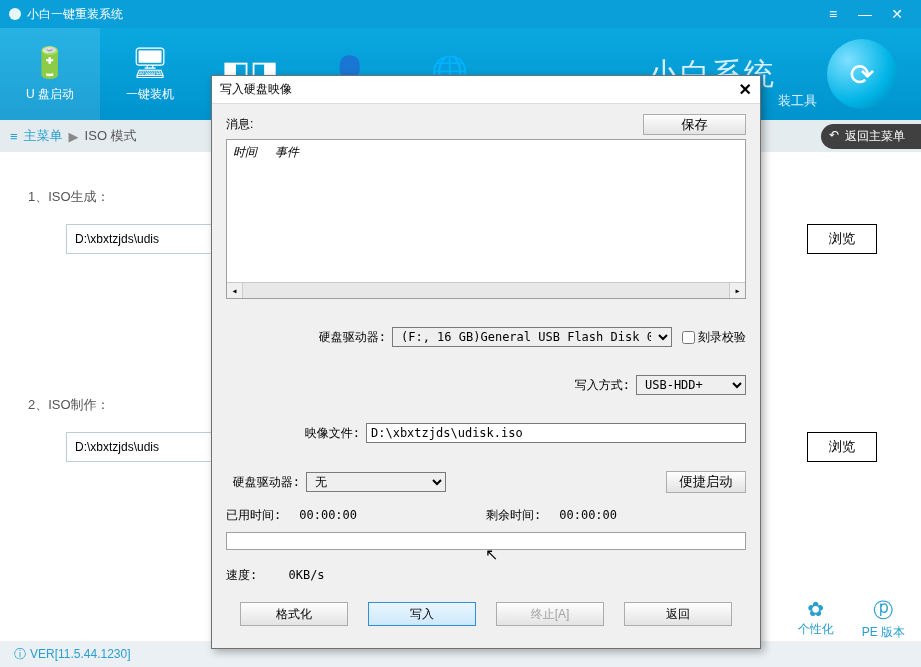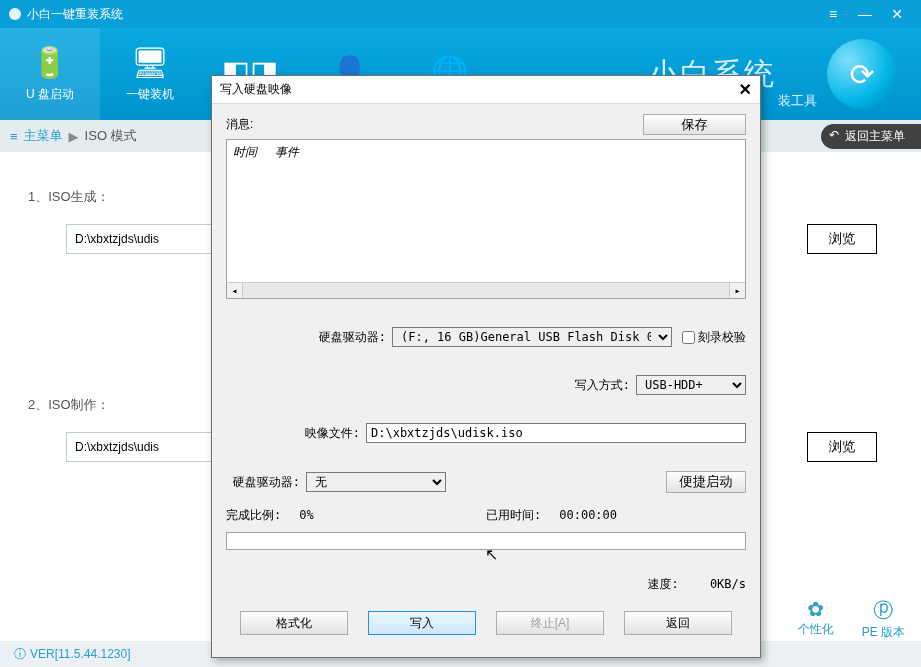--- a/index.html
+++ b/index.html
@@ -63,21 +63,21 @@
 .form-row .lbl { width: 80px; text-align: right; padding-right: 6px;}
 .form-row select, .form-row input[type=text] { border: 1px solid #7a7a7a; height: 20px; font-family: inherit; font-size: 12px; padding: 0 4px;}
 .form-row .chk { margin-left: 10px; display:flex; align-items:center; gap:3px;}
 .quick-btn { margin-left: auto; width: 80px; height: 22px; border:1px solid #adadad; background: linear-gradient(#fefefe,#e3e3e3);}
 
 .progress-row { display: flex; margin-top: 14px; font-family:"SimSun",monospace;}
 .progress-row .cell { flex:1;}
 .progress-row .cell span.v { margin-left: 18px;}
 .progress-bar { height: 18px; border: 1px solid #a0a0a0; background: #fff; margin-top: 8px;}
 
-.speed-row { text-align: right; margin-top: 26px; font-family:"SimSun",monospace;}
+.speed-row { text-align: left; margin-top: 17px; font-family:"SimSun",monospace;}
 .speed-row .v { margin-left: 24px;}
 
 .action-row { display: flex; justify-content: center; gap: 20px; margin-top: 18px; margin-bottom: 8px;}
 .action-row button { width: 108px; height: 24px; border: 1px solid #adadad; background: linear-gradient(#fefefe,#e3e3e3); font-size:12px;}
 .action-row button.primary { background: linear-gradient(#eaf6ff,#cde8fb); border-color:#2f8fd3;}
 .action-row button:disabled { color: #a3a3a3;}
 
 .cursor { position:absolute; left: 485px; top: 545px; font-size:16px; pointer-events:none;}
 </style>
 </head>
@@ -210,22 +210,22 @@
 
     <div class="form-row">
       <span class="lbl">硬盘驱动器:</span>
       <select style="width:140px">
         <option>无</option>
       </select>
       <button class="quick-btn">便捷启动</button>
     </div>
 
     <div class="progress-row">
-      <div class="cell"><span>完成比例:</span><span class="v">0%</span></div>
       <div class="cell"><span>已用时间:</span><span class="v">00:00:00</span></div>
+      <div class="cell"><span>剩余时间:</span><span class="v">00:00:00</span></div>
     </div>
     <div class="progress-bar"></div>
 
     <div class="speed-row">
       <span>速度:</span>
       <span class="v">0KB/s</span>
     </div>
 
     <div class="action-row">
       <button>格式化</button>

